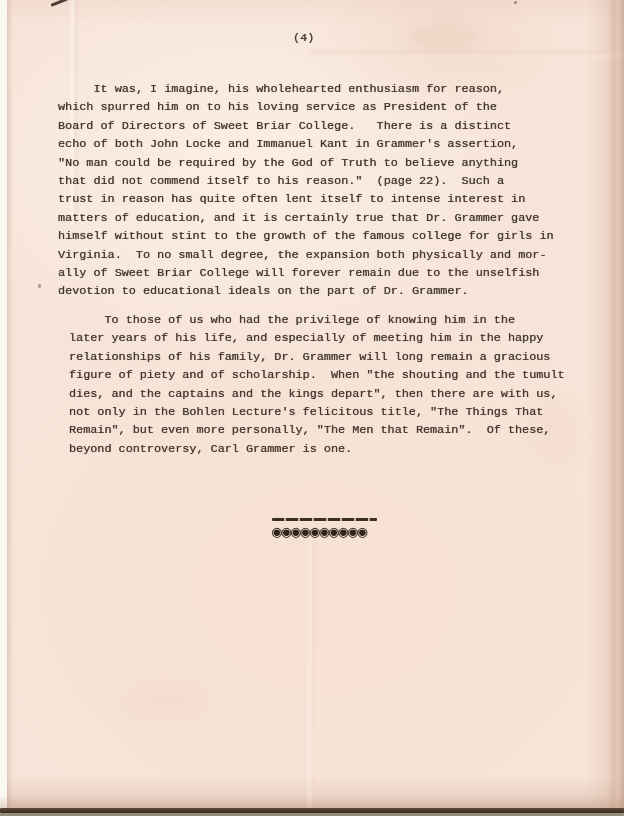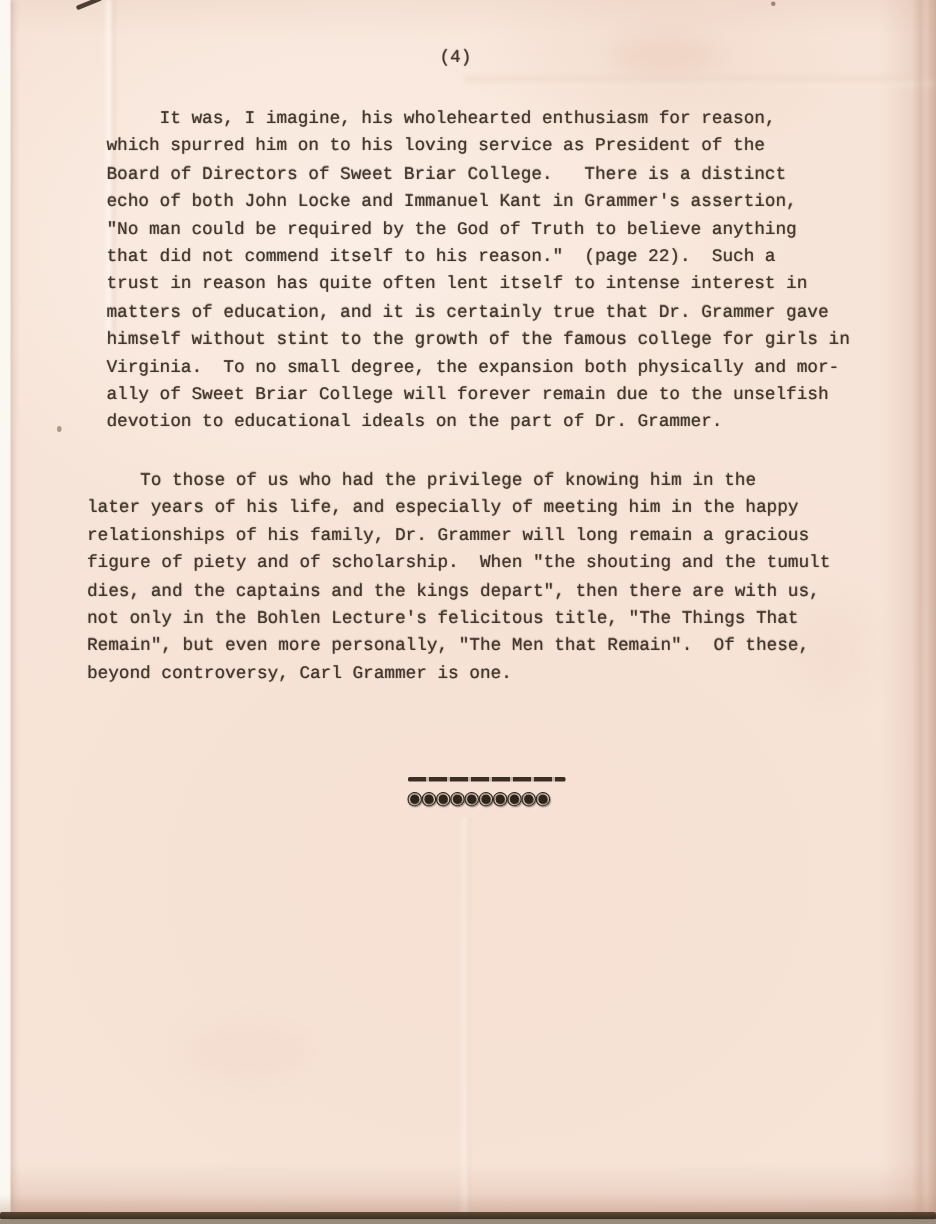--- a/index.html
+++ b/index.html
@@ -15,22 +15,22 @@
     font-family:"Liberation Mono","DejaVu Sans Mono",monospace;
   }
   .typewriter {
     position:absolute;
     font-family:"Liberation Mono","DejaVu Sans Mono",monospace;
     font-size:11.8px; line-height:18.4px; color:#41362b;
     white-space:pre-wrap;
     text-shadow:0.3px 0.3px 0.7px rgba(65,54,43,0.55), -0.2px -0.2px 0.5px rgba(65,54,43,0.30);
   }
   .page-number { left:293px; top:29px; }
-  .para-1 { left:58px; top:70px;  width:518px;margin-left:13px; }
-  .para-2 { left:58px; top:311px; width:518px; }
+  .para-1 { left:58px; top:80px;  width:518px; }
+  .para-2 { left:69px; top:311px; width:518px; }
   .orn-rule {
     position:absolute; left:272px; top:518px; width:105px; height:3px;
     border-radius:1px;
     background:repeating-linear-gradient(90deg,#3b2f23 0 12px, rgba(59,47,35,0.25) 12px 14px);
   }
   .orn-glyphs {
     position:absolute; left:271px; top:523px;
     font-family:"DejaVu Sans",sans-serif;
     font-size:12.5px; line-height:17px; letter-spacing:-1.4px; color:#2d241c;
     text-shadow:0.4px 0.4px 0.8px rgba(45,36,28,0.6);

